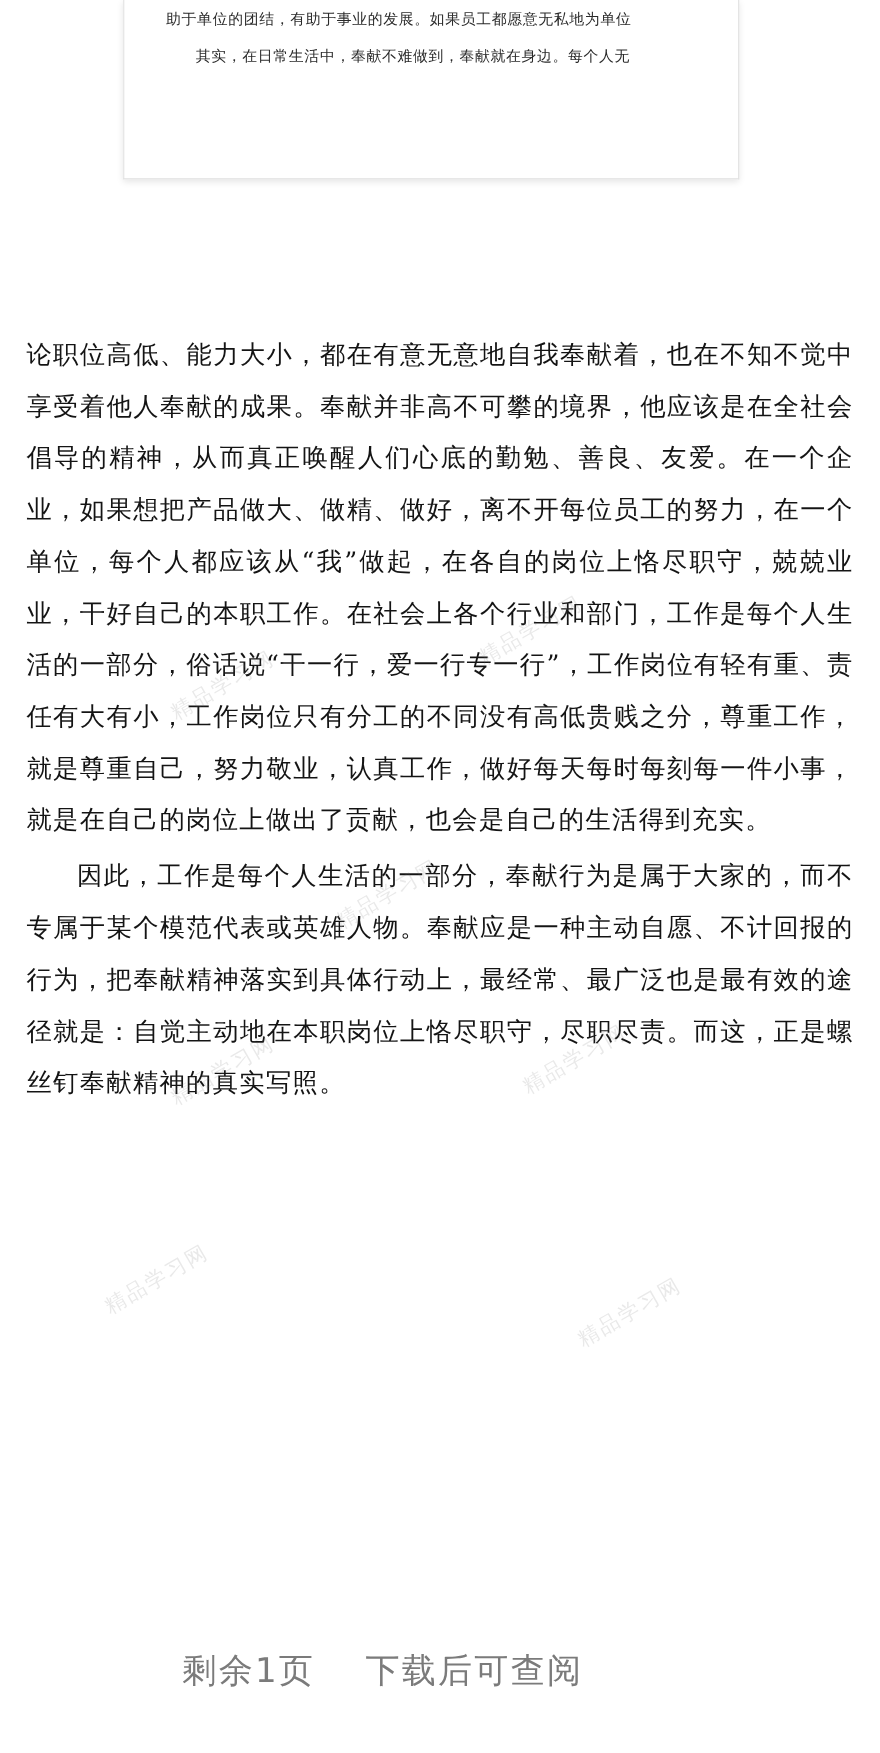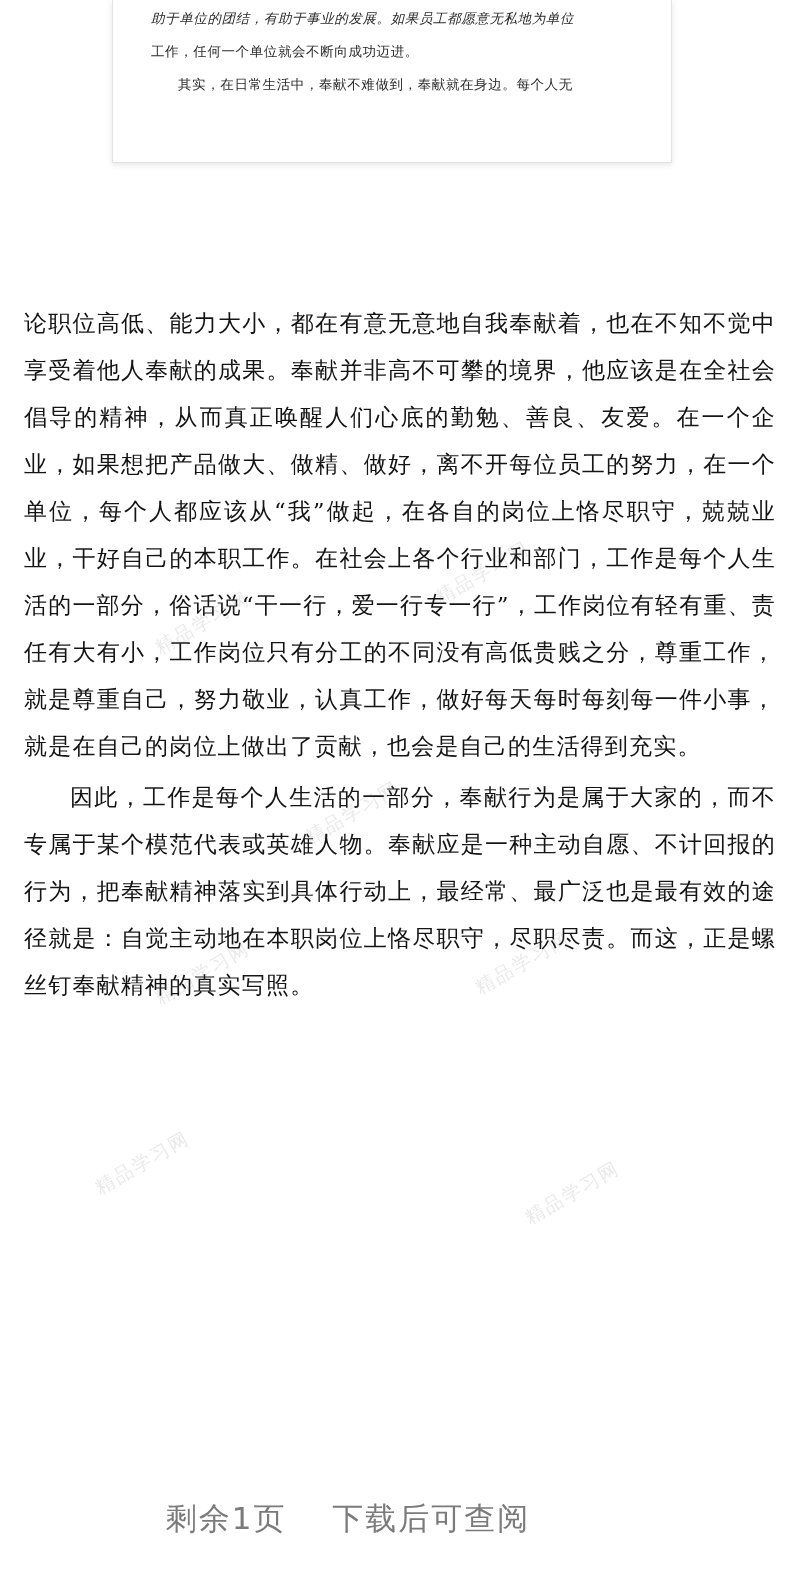--- a/index.html
+++ b/index.html
@@ -34,21 +34,21 @@
   .preview-card p {
     margin: 0;
     font-size: 13.5px;
     line-height: 33px;
     letter-spacing: 0.6px;
     color: #2a2a2a;
     font-family: "DejaVu Serif", "Liberation Serif", serif;
     text-align: justify;
   }
   .preview-card p.indent { text-indent: 2em; }
-  .preview-card .first-line { margin-top: 2px; font-style: italic; }
+  .preview-card .first-line { margin-top: 2px; }
 
   
   .doc-body {
     position: absolute;
     left: 0;
     top: 300px;
     width: 800px;
     padding: 0 24px;
   }
   .doc-body p {
@@ -101,21 +101,20 @@
     letter-spacing: 2px;
     user-select: none;
   }
   .footer .sep { display: inline-block; width: 22px; }
 </style>
 </head>
 <body>
 
 <div class="preview-card">
   <p class="first-line">助于单位的团结，有助于事业的发展。如果员工都愿意无私地为单位</p>
-  <p>工作，任何一个单位就会不断向成功迈进。</p>
   <p class="indent">其实，在日常生活中，奉献不难做到，奉献就在身边。每个人无</p>
 </div>
 
 <div class="doc-body">
   <p>论职位高低、能力大小，都在有意无意地自我奉献着，也在不知不觉中享受着他人奉献的成果。奉献并非高不可攀的境界，他应该是在全社会倡导的精神，从而真正唤醒人们心底的勤勉、善良、友爱。在一个企业，如果想把产品做大、做精、做好，离不开每位员工的努力，在一个单位，每个人都应该从“我”做起，在各自的岗位上恪尽职守，兢兢业业，干好自己的本职工作。在社会上各个行业和部门，工作是每个人生活的一部分，俗话说“干一行，爱一行专一行”，工作岗位有轻有重、责任有大有小，工作岗位只有分工的不同没有高低贵贱之分，尊重工作，就是尊重自己，努力敬业，认真工作，做好每天每时每刻每一件小事，就是在自己的岗位上做出了贡献，也会是自己的生活得到充实。</p>
   <p class="indent">因此，工作是每个人生活的一部分，奉献行为是属于大家的，而不专属于某个模范代表或英雄人物。奉献应是一种主动自愿、不计回报的行为，把奉献精神落实到具体行动上，最经常、最广泛也是最有效的途径就是：自觉主动地在本职岗位上恪尽职守，尽职尽责。而这，正是螺丝钉奉献精神的真实写照。</p>
 </div>
 
 <div class="watermark-layer">
   <span class="wm wm1">精品学习网</span>

